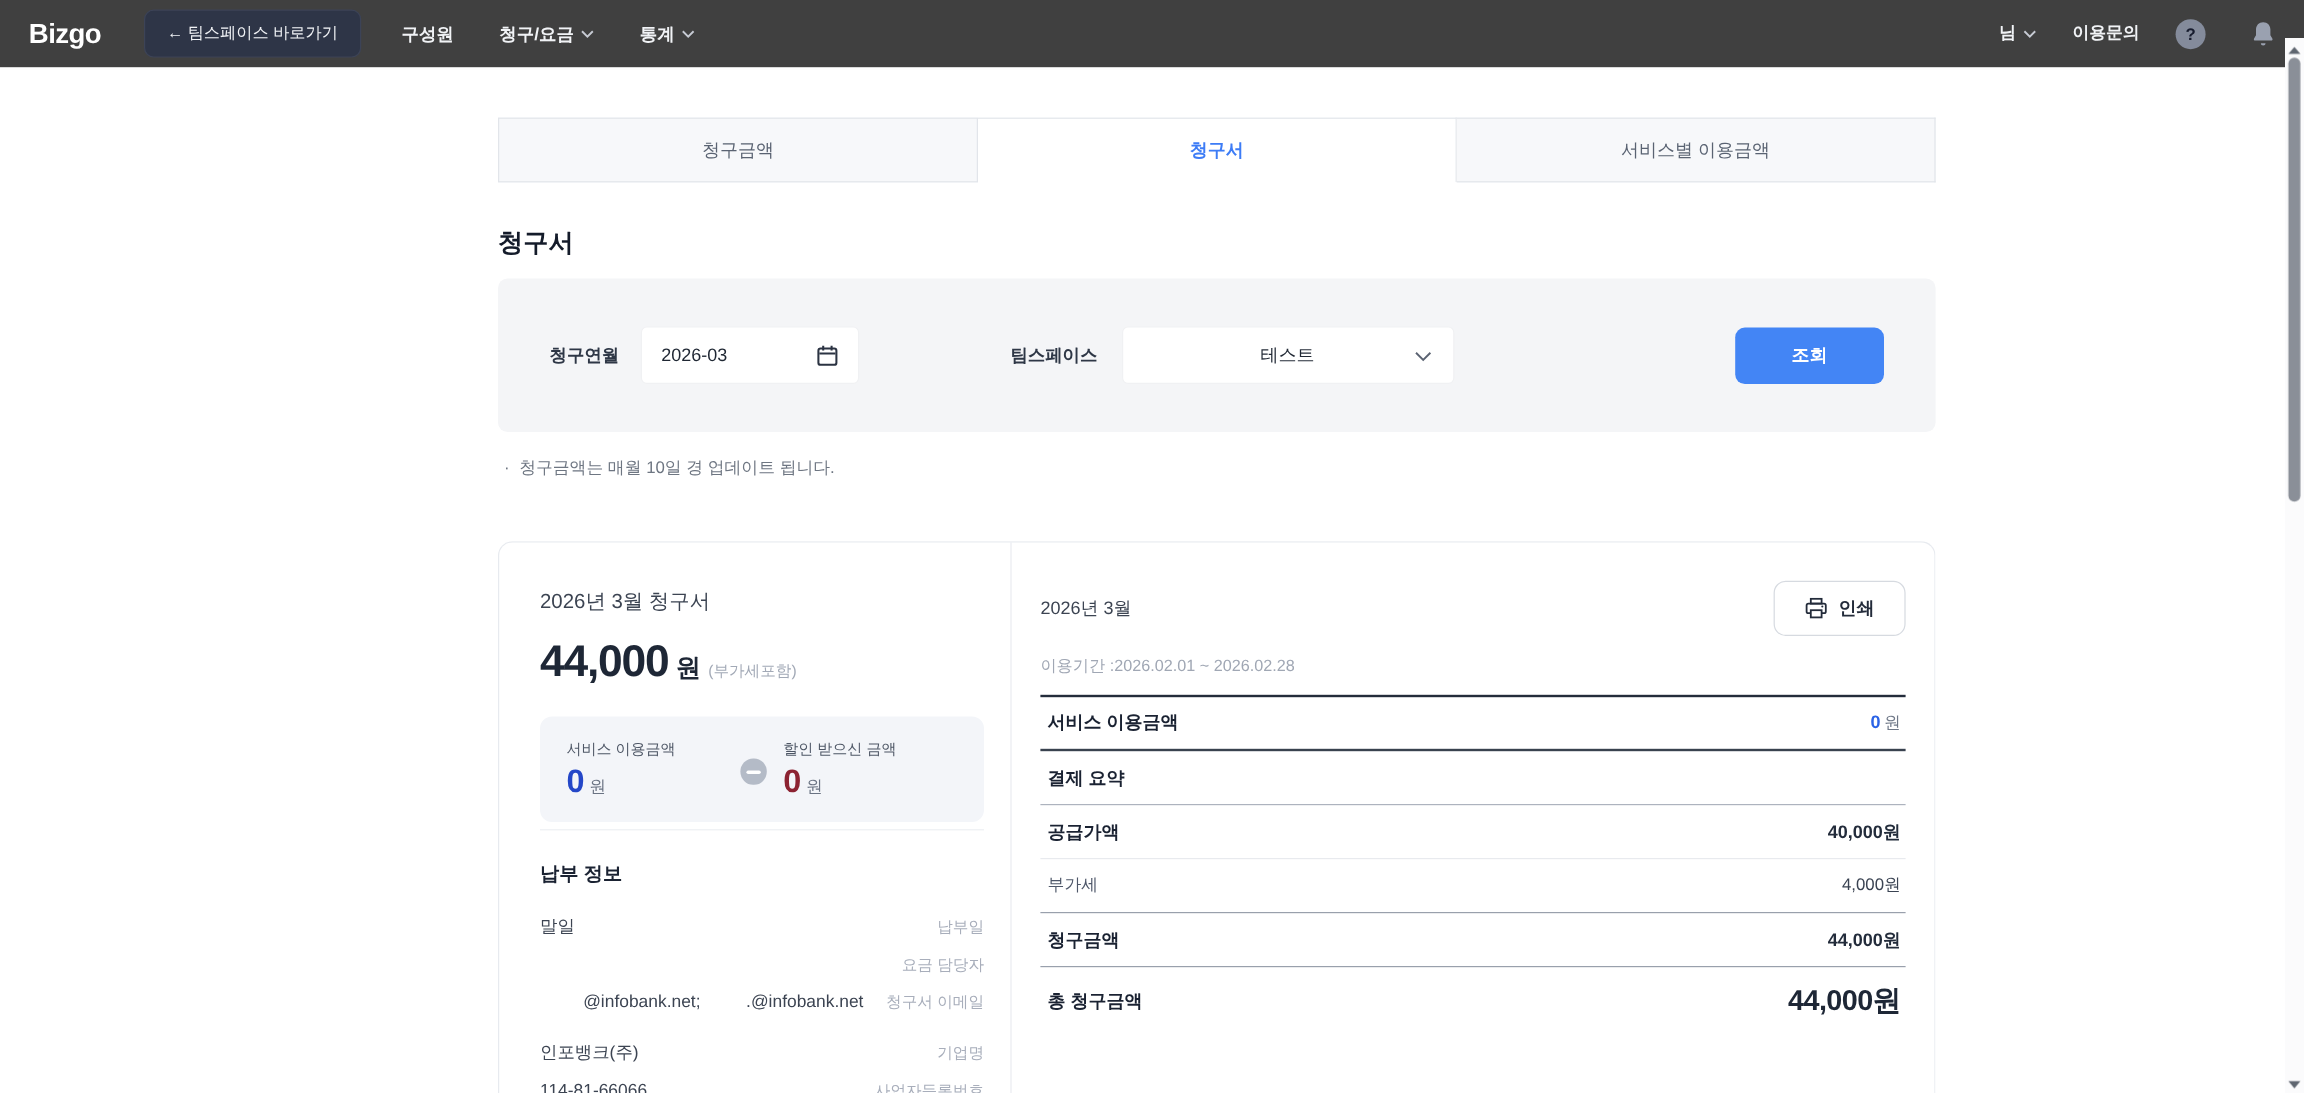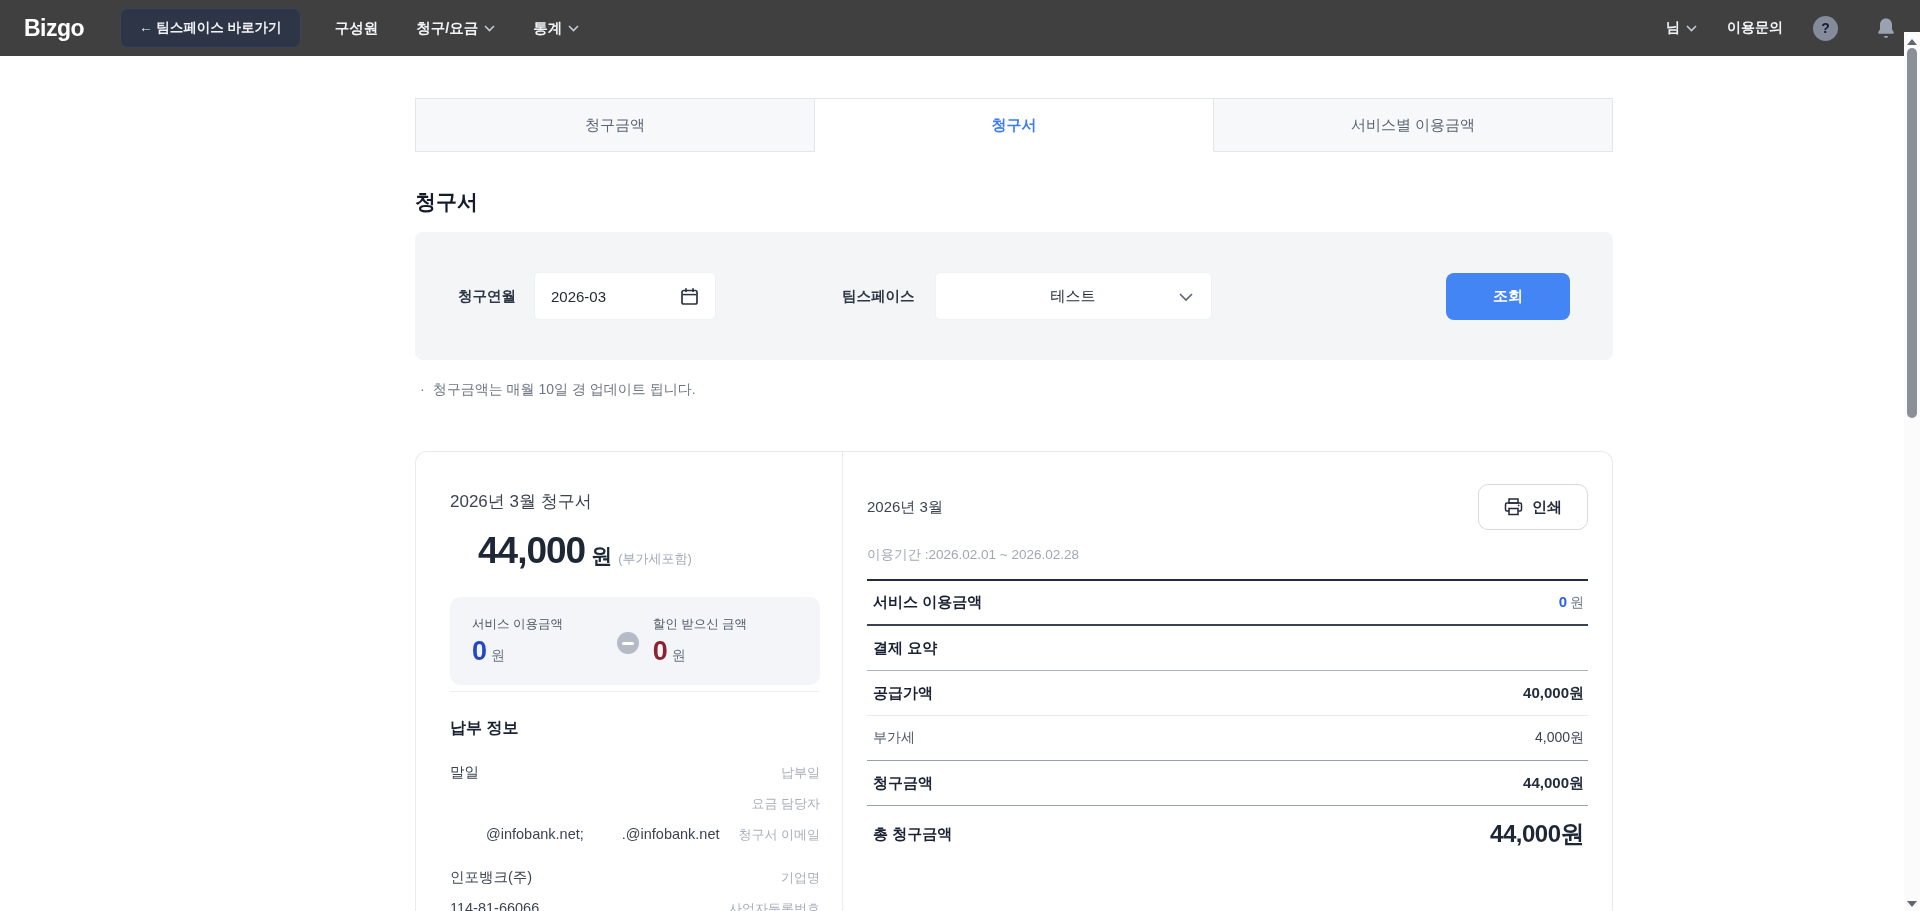--- a/index.html
+++ b/index.html
@@ -3,21 +3,21 @@
 <meta charset="utf-8">
 <style>
   * { margin:0; padding:0; box-sizing:border-box; }
   html,body { width:1920px; height:911px; overflow:hidden; background:#fff;
     font-family:"Liberation Sans","DejaVu Sans",sans-serif; }
 
   
   .header { height:56px; background:#404040; display:flex; align-items:center; padding:0 24px; position:relative; z-index:2; }
   .logo { color:#fff; font-size:23px; font-weight:800; letter-spacing:-0.5px; margin-right:36px; cursor:pointer; }
   .ws-btn { display:flex; align-items:center; gap:8px; background:#2E3547; border:1px solid #3C4357; color:#F1F3F6;
-    font-size:13.5px; font-weight:700; border-radius:8px; padding:10px 18px; cursor:pointer; margin-right:34px;
+    font-size:13.5px; font-weight:400; border-radius:8px; padding:10px 18px; cursor:pointer; margin-right:34px;
     font-family:inherit; }
   .nav { display:flex; align-items:center; gap:38px; }
   .nav a { color:#F1F3F6; font-size:14.5px; font-weight:600; text-decoration:none; display:flex; align-items:center; gap:6px; cursor:pointer; }
   .hdr-right { margin-left:auto; display:flex; align-items:center; gap:30px; }
   .hdr-right .usr { color:#F1F3F6; font-size:14px; font-weight:600; display:flex; align-items:center; gap:6px; cursor:pointer; }
   .hdr-right .contact { color:#F1F3F6; font-size:14px; font-weight:600; cursor:pointer; }
   .help-circle { width:25px; height:25px; border-radius:50%; background:#848B9B; color:#171C2E; font-size:14px; font-weight:800;
     display:flex; align-items:center; justify-content:center; cursor:pointer; margin-right:8px;}
   .bell { cursor:pointer; display:flex; align-items:center; }
 
@@ -43,21 +43,21 @@
   .btn-primary { margin-left:auto; width:124px; height:47px; background:#4385F5; border:none; border-radius:8px;
     color:#fff; font-size:15px; font-weight:700; cursor:pointer; font-family:inherit; }
 
   .notice { margin-top:21px; font-size:14px; color:#6E7682; }
   .notice .bullet { margin:0 8px 0 5px; }
 
   
   .card { margin-top:52px; border:1px solid #E7EAEF; border-radius:12px 12px 0 0; border-bottom:none; display:flex; height:470px; background:#fff; }
   .card .left { width:427px; border-right:1px solid #E9ECF0; padding:38px 22px 0 34px; }
   .inv-title { font-size:17px; color:#3C4452; }
-  .amount-row { margin-top:17px; display:flex; align-items:baseline;margin-left:28px; }
+  .amount-row { margin-top:17px; display:flex; align-items:baseline; }
   .amount-row .amt { font-size:37px; font-weight:800; color:#1E2736; letter-spacing:-1px; }
   .amount-row .unit { font-size:21px; font-weight:800; color:#1E2736; margin-left:6px; }
   .amount-row .vat { font-size:13px; color:#A2A9B6; margin-left:6px;text-align:center; }
   .summary { margin-top:25px; height:88px; background:#F3F5F9; border-radius:10px; display:flex; align-items:center; padding:0 22px; position:relative; }
   .summary .cell { width:46%; }
   .summary .slabel { font-size:12.5px; color:#4E5766; }
   .summary .sval { margin-top:3px; display:flex; align-items:baseline; gap:4px; }
   .summary .digit { font-size:27px; font-weight:800; }
   .summary .digit.blue { color:#2447C8; }
   .summary .digit.red { color:#8C2332; }

